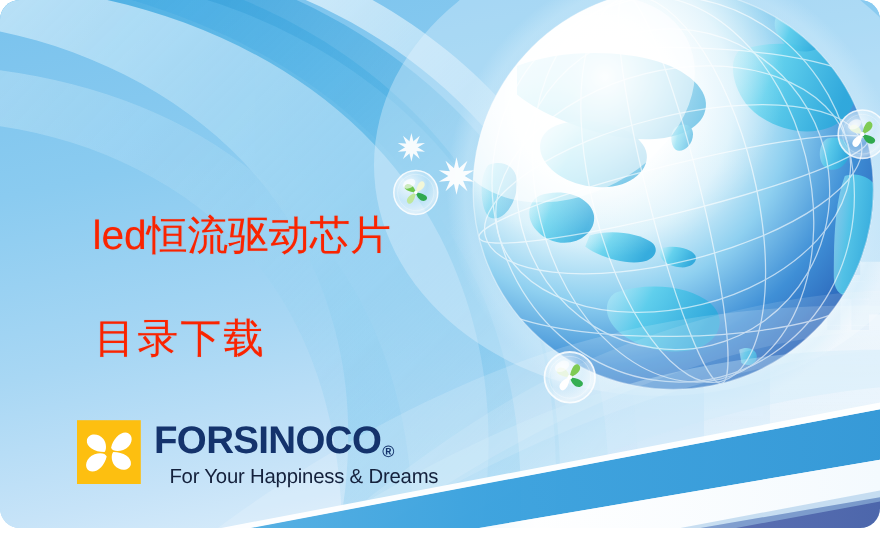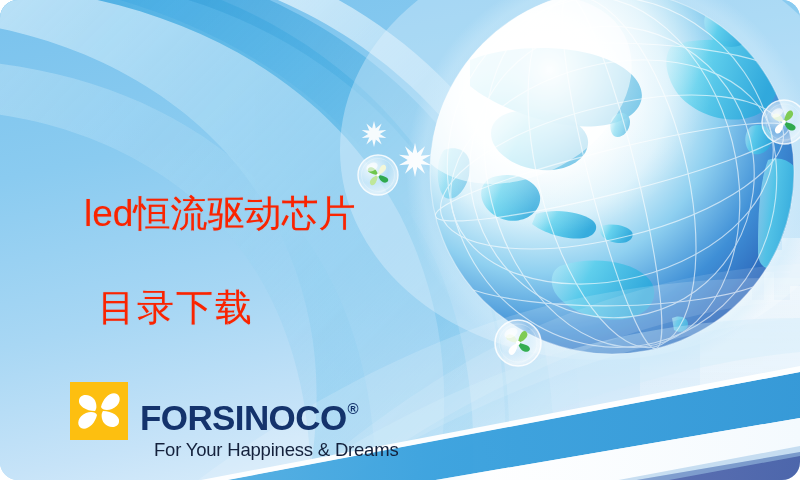--- a/index.html
+++ b/index.html
@@ -42,21 +42,21 @@
   }
   #headline .line1 {
     display: block;
     font-size: 37px;
     letter-spacing: 0px;
   }
   #headline .line2 {
     display: block;
     font-size: 37px;
     margin-top: 24px;
-    margin-left: 14px;
+    margin-left: 2px;
     letter-spacing: 2px;
   }
 
   
   #logo {
     position: absolute;
     left: 70px;
     top: 382px;
     z-index: 6;
     display: flex;
@@ -75,22 +75,21 @@
     justify-content: flex-start;
     padding-top: 1px;
   }
   #logo-word {
     font-size: 35px;
     font-weight: bold;
     color: #14336C;
     letter-spacing: -0.6px;
     line-height: 1;
     display: flex;
-    align-items: flex-start;
-    margin-top: 17px;
+    align-items: flex-end;
   }
   #logo-reg {
     font-size: 15px;
     line-height: 1;
     margin-top: 1px;
     margin-left: 1px;
     color: #14336C;
     font-weight: bold;
   }
   #logo-tagline {

